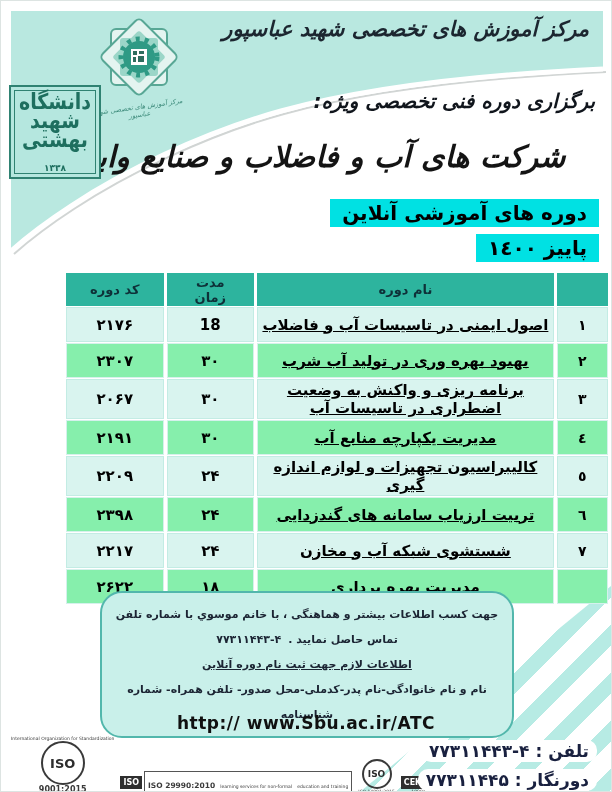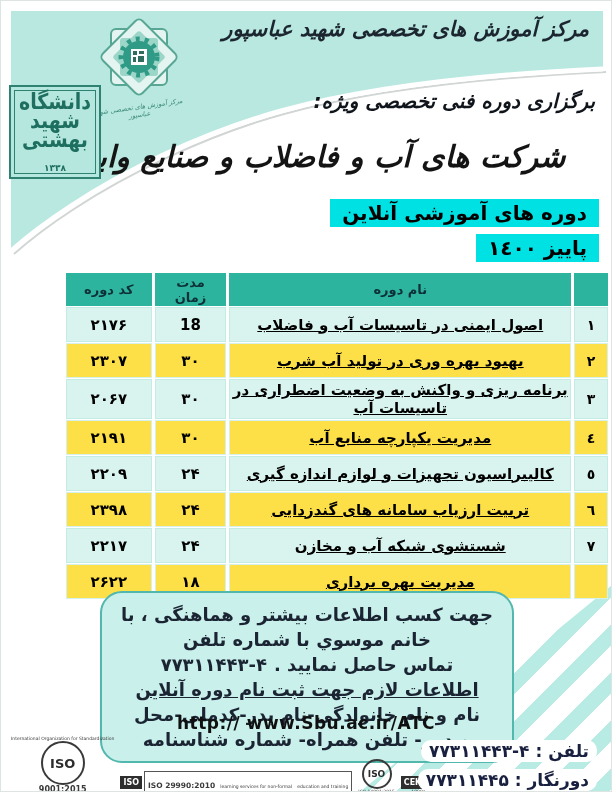--- a/index.html
+++ b/index.html
@@ -24,31 +24,31 @@
             font-size:20px;font-weight:bold;font-style:italic;color:#10151c;margin-left:28px;}
   .main-title{position:absolute;top:138px;left:0;right:0;z-index:3;direction:rtl;text-align:center;
               font-size:30px;font-weight:bold;font-style:italic;color:#141414;}
   .hl-wrap{position:absolute;left:0;right:12px;z-index:3;text-align:right;}
   .hl1{top:198px;} .hl2{top:233px;}
   .hl{display:inline-block;background:#00e1e3;color:#000;font-weight:bold;
       font-size:20px;direction:rtl;padding:2px 12px;}
   
   .tbl{position:absolute;top:271px;left:62px;z-index:2;border-collapse:separate;border-spacing:3px 1px;
        direction:rtl;}
-  .tbl th{background:#2db49e;color:#0e3038;font-size:13px;font-weight:bold;height:33px;padding:0 4px;}
-  .tbl td{background:#fde047;border:1px solid #d5f1ec;text-align:center;vertical-align:middle;
+  .tbl th{background:#2db49e;color:#0e3038;font-size:13px;font-weight:bold;height:33px;padding:0 16px;}
+  .tbl td{background:#86efac;border:1px solid #d5f1ec;text-align:center;vertical-align:middle;
           height:31px;color:#000;font-weight:bold;}
   .tbl tr.alt td{background:#d9f4ef;border-color:#c3ece4;}
   .col-num{width:26px;} .col-name{width:336px;margin-left:16px;} .col-dur{width:64px;} .col-code{width:78px;}
   td.cell-name{font-size:15px;text-decoration:underline;} td.cell-num{font-size:14px;} td.cell-dur,td.cell-code{font-size:15px;}
   
   .contact{position:absolute;top:590px;left:99px;width:414px;z-index:3;
            background:#c9f0ea;border:2px solid #52b7ac;border-radius:22px;
            padding:9px 10px;box-sizing:border-box;text-align:center;color:#1b2433;}
-  .contact .cl{font-size:18px;font-weight:bold;line-height:25px;direction:rtl;}
+  .contact .cl{font-size:11px;font-weight:bold;line-height:25px;direction:rtl;}
   .contact .cl-mixed{direction:ltr;display:flex;justify-content:center;gap:7px;}
   .contact .underline{text-decoration:underline;}
   
   .website{position:absolute;top:712px;left:0;right:0;z-index:3;text-align:center;
            font-size:17px;font-weight:bold;color:#101010;letter-spacing:.5px;}
   .stripes{position:absolute;right:0;bottom:0;width:250px;height:205px;z-index:1;
            background:repeating-linear-gradient(135deg,#b7ebe4 0 15px,#ffffff 15px 34px);
            clip-path:polygon(100% 0,0 100%,100% 100%);}
   .phone-line{position:absolute;right:14px;z-index:4;direction:rtl;font-size:17px;font-weight:bold;
               color:#19203f;background:#ffffff;padding:1px 8px;border-radius:10px;}

